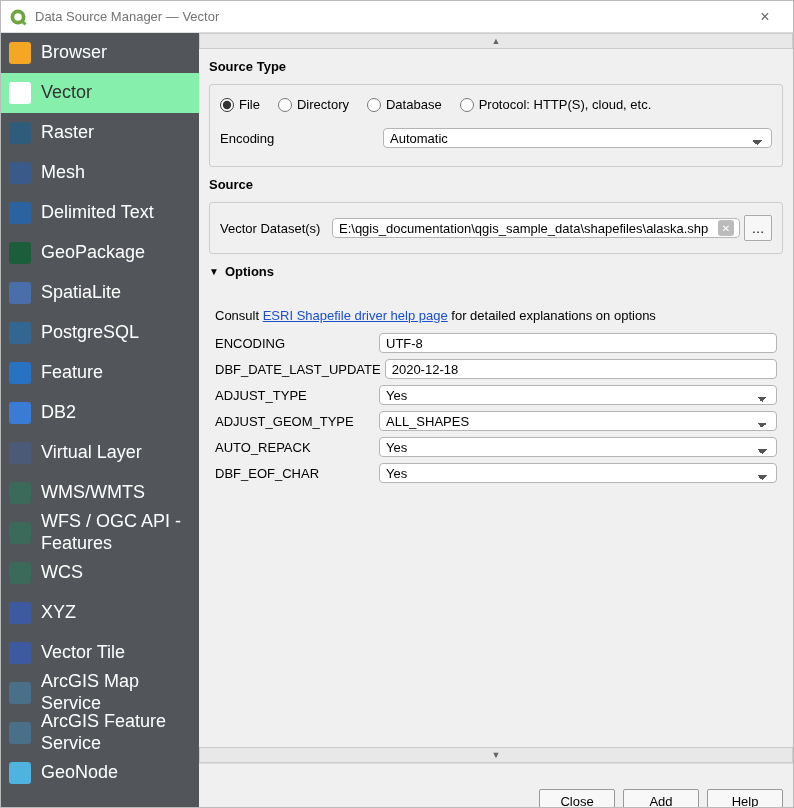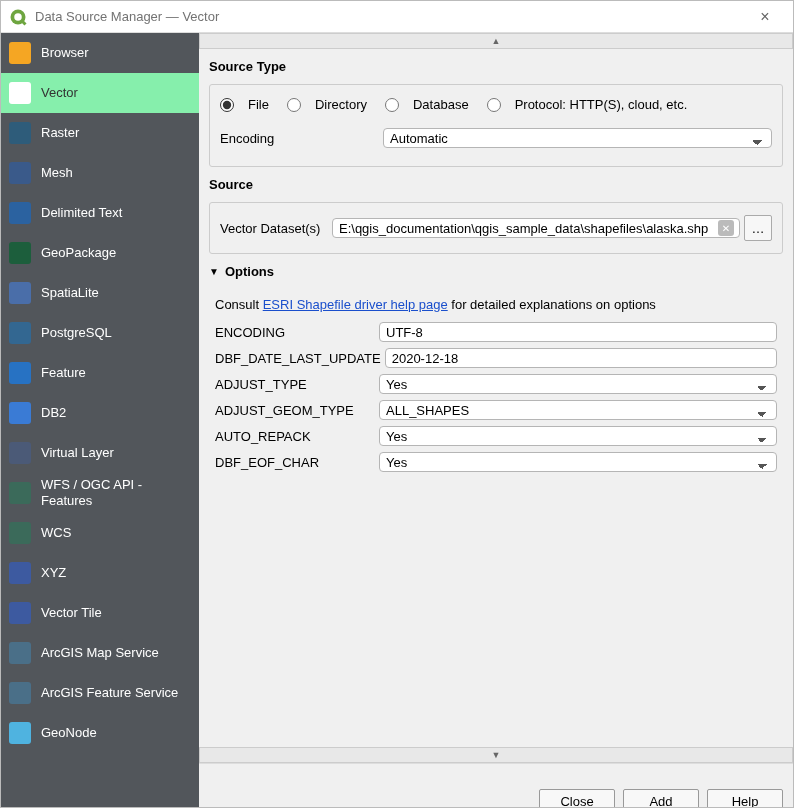--- a/index.html
+++ b/index.html
@@ -6,42 +6,42 @@
   body { width: 794px; height: 808px; background: #f0f0f0; display: flex; flex-direction: column; border: 1px solid #bbb; }
   .titlebar { height: 32px; background: #fff; display: flex; align-items: center; padding: 0 8px; border-bottom: 1px solid #ddd; }
   .titlebar .app-icon { width: 18px; height: 18px; margin-right: 8px; }
   .titlebar .title { flex: 1; color: #737373; }
   .titlebar .close { width: 40px; text-align: center; color: #666; font-size: 16px; cursor: pointer; }
   .main { flex: 1; display: flex; overflow: hidden; }
   .sidebar { width: 198px; background: #52565b; color: #fff; overflow-y: auto; display: flex; flex-direction: column; }
   .sidebar-item { height: 40px; display: flex; align-items: center; padding: 0 6px; cursor: pointer; }
   .sidebar-item.active { background: #86efac; color: #333; }
   .sidebar-item .side-icon { width: 26px; height: 26px; margin-right: 8px; display: flex; align-items: center; justify-content: center; flex-shrink: 0; }
-  .sidebar-item .side-label { font-size: 13px; line-height: 1.2; }
+  .sidebar-item .side-label { font-size: 18px; line-height: 1.2; }
   .content { flex: 1; background: #f0f0f0; display: flex; flex-direction: column; }
   .scroll-arrow { width: 100%; height: 16px; background: #e8e8e8; border: 1px solid #ccc; text-align: center; font-size: 9px; color: #666; display:flex; align-items:center; justify-content:center; }
   .panel { flex: 1; padding: 6px 10px 6px 10px; overflow: auto; }
   .section-title { font-weight: bold; margin: 4px 0 10px 0; }
   .group-box { border: 1px solid #ccc; border-radius: 3px; padding: 12px 10px; margin-bottom: 10px; background: #f0f0f0; }
   .radio-row { display: flex; align-items: center; gap: 18px; margin-bottom: 16px; }
-  .radio-row label { display: flex; align-items: center; gap: 14px; cursor: pointer; }
+  .radio-row label { display: flex; align-items: center; gap: 5px; cursor: pointer; }
   input[type="radio"] { width: 14px; height: 14px; accent-color: #333; }
   .form-row { display: flex; align-items: center; gap: 8px; margin-bottom: 6px; }
   .form-row .row-label { min-width: 155px; }
   select, input[type="text"] { height: 20px; border: 1px solid #b5b5b5; border-radius: 4px; background: #fff; padding: 0 6px; font-size: 13px; }
   select { width: 100%; appearance: none; background-image: linear-gradient(45deg, transparent 50%, #555 50%), linear-gradient(-45deg, transparent 50%, #555 50%); background-position: calc(100% - 14px) 11px, calc(100% - 9px) 11px; background-size: 5px 5px; background-repeat: no-repeat; padding-right: 24px; }
   .source-row { display: flex; align-items: center; gap: 4px; }
   .source-row .src-label { min-width: 108px; }
   .path-input { flex: 1; position: relative; }
   .path-input input { width: 100%; padding-right: 20px; }
   .clear-x { position: absolute; right: 6px; top: 50%; transform: translateY(-50%); width: 16px; height: 16px; border-radius: 3px; background: #bbb; color: #fff; font-size: 10px; display: flex; align-items: center; justify-content: center; cursor: pointer; }
   .browse-btn { width: 28px; height: 26px; border: 1px solid #aaa; background: #f7f7f7; border-radius: 2px; cursor: pointer; }
   .options-header { display: flex; align-items: center; gap: 6px; font-weight: bold; margin: 8px 0 10px 0; cursor: pointer; }
   .tri { font-size: 10px; }
-  .help-text { margin: 4px 0 10px 0; font-size: 13px; }
+  .help-text { margin: 15px 0 10px 0; font-size: 13px; }
   .help-text a { color: #1a4fcc; text-decoration: underline; }
   .opt-row { display: flex; align-items: center; gap: 4px; margin-bottom: 6px; }
   .opt-row .opt-label { min-width: 160px; }
   .opt-row input, .opt-row select { flex: 1; }
   .button-bar { height: 44px; display: flex; justify-content: flex-end; align-items: center; gap: 8px; padding: 0 10px; border-top: 1px solid #ddd; background: #f0f0f0; }
   .button-bar button { min-width: 76px; height: 26px; border: 1px solid #999; background: #f8f8f8; border-radius: 2px; cursor: pointer; margin-top: 32px; }
   .button-bar button .ul { text-decoration: underline; }
   
   .ic { width: 22px; height: 22px; border-radius: 3px; display:inline-block; }
 </style>
@@ -126,20 +126,26 @@
       <div class="sidebar-item">
         <span class="side-icon">
           <span class="ic" style="background:#4b5a77;"></span>
         </span>
         <span class="side-label">Virtual Layer</span>
       </div>
       <div class="sidebar-item">
         <span class="side-icon">
           <span class="ic" style="background:#3b6a5a;"></span>
         </span>
+        <span class="side-label">WMS/WMTS</span>
+      </div>
+      <div class="sidebar-item">
+        <span class="side-icon">
+          <span class="ic" style="background:#3b6a5a;"></span>
+        </span>
         <span class="side-label">WFS / OGC API - Features</span>
       </div>
       <div class="sidebar-item">
         <span class="side-icon">
           <span class="ic" style="background:#3b6a5a;"></span>
         </span>
         <span class="side-label">WCS</span>
       </div>
       <div class="sidebar-item">
         <span class="side-icon">

